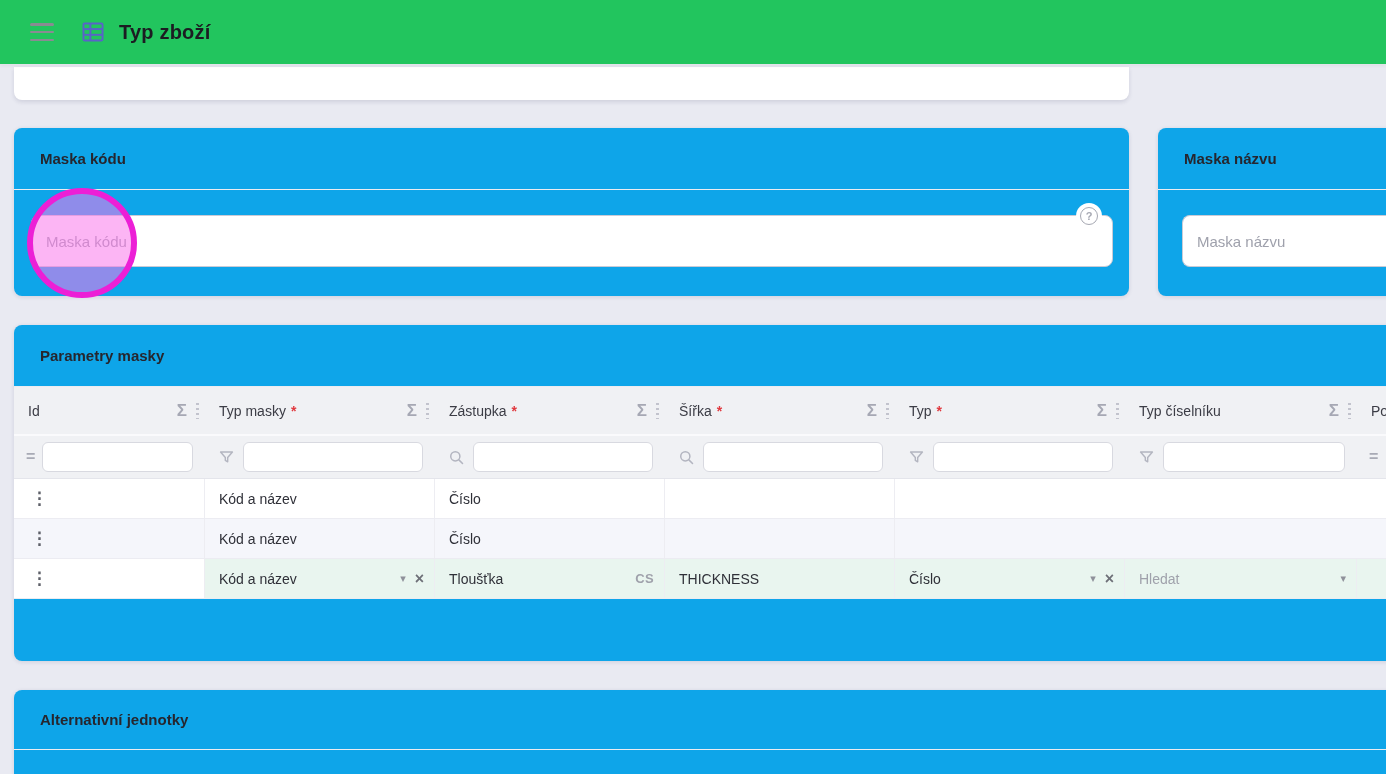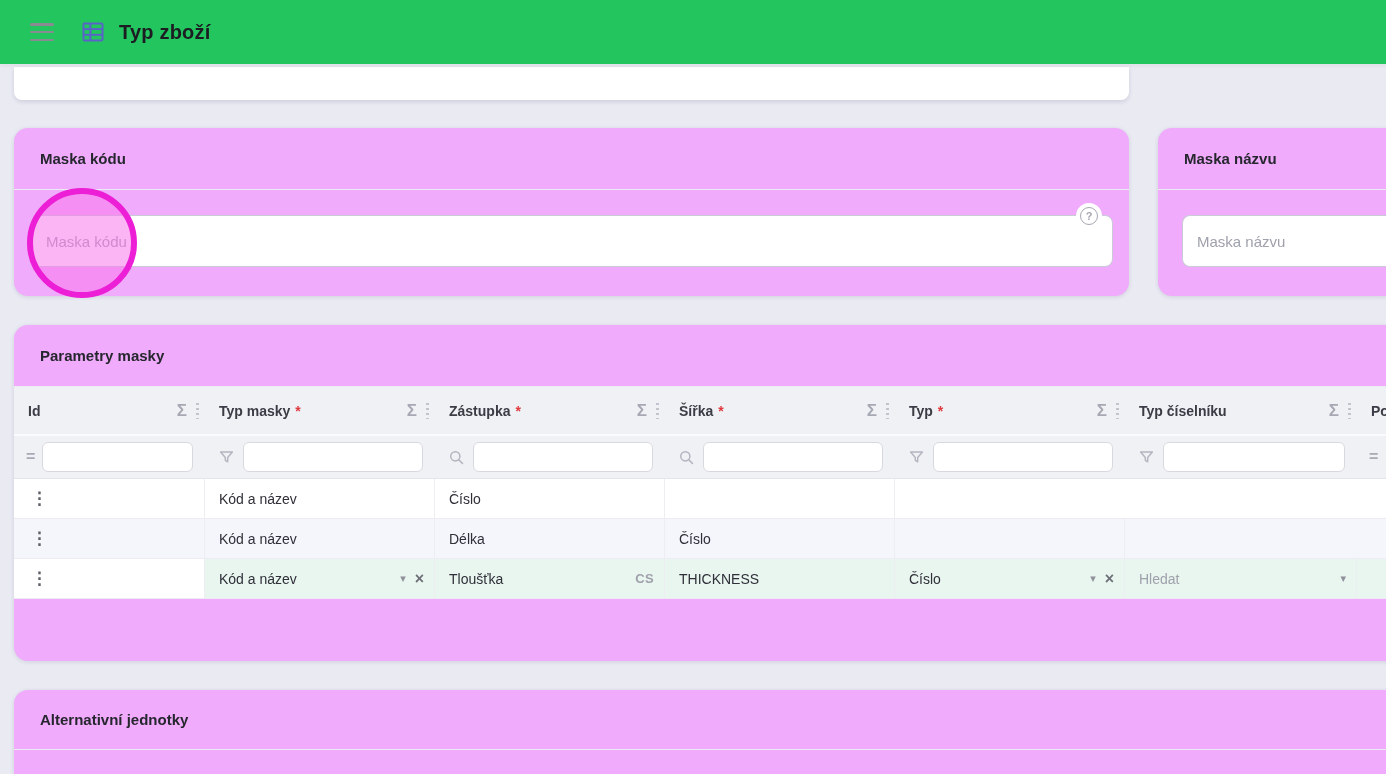--- a/index.html
+++ b/index.html
@@ -17,21 +17,21 @@
     box-shadow:0 1px 3px rgba(40,40,70,.06);
     display:flex; align-items:center; z-index:5;
   }
   .hamburger { margin-left:30px; width:24px; height:18px; display:flex; flex-direction:column; justify-content:space-between; cursor:pointer; }
   .hamburger span { display:block; height:2.5px; border-radius:2px; background:#8a8b92; }
   .entity-icon { margin-left:26px; width:26px; height:26px; display:flex; align-items:center; }
   .appbar-title { margin-left:13px; font-size:20px; font-weight:700; color:#1c1c22; letter-spacing:.2px; }
 
   
   .card {
-    position:absolute; background:#f0abfc; border-radius:14px;
+    position:absolute; background:#0ea5e9; border-radius:8px;
     box-shadow:0 1px 4px rgba(50,50,93,.14);
   }
   .card-header { height:62px; display:flex; align-items:center; padding-left:26px;
     font-size:15px; font-weight:700; color:#26262e; border-bottom:1px solid #ebecf1; }
   .partial-card { position:absolute; left:14px; top:67px; width:1115px; height:33px;
     background:#fff; border-radius:0 0 8px 8px; box-shadow:0 2px 4px rgba(50,50,93,.14); }
 
   
   .card-maska-kodu { left:14px; top:128px; width:1115px; height:168px; }
   .card-maska-nazvu { left:1158px; top:128px; width:240px; height:168px; overflow:hidden; }
@@ -47,21 +47,21 @@
     border:1.5px solid #a6a8b2; color:#a6a8b2; font-size:11px; font-weight:700;
     display:flex; align-items:center; justify-content:center; background:#fff;
     box-shadow:0 0 0 4px #fff; cursor:pointer;
   }
 
   
   .card-parametry { left:14px; top:325px; width:1390px; height:336px; overflow:hidden; }
   .grid-row { display:grid; grid-template-columns:191px 230px 230px 230px 230px 232px 1fr; }
   .thead { background:#f0f1f4; height:47px; }
   .th { display:flex; align-items:center; padding:0 6px 0 14px; position:relative; }
-  .th-label { font-size:14px; font-weight:700; color:#3b3c45; }
+  .th-label { font-size:14px; font-weight:400; color:#3b3c45; }
   .th-star { font-size:14px; font-weight:700; color:#e0393f; margin-left:5px; }
   .sigma { margin-left:auto; font-size:17px; font-weight:600; color:#a6a8b4; cursor:pointer; }
   .col-handle { width:3px; height:16px; margin-left:9px; cursor:col-resize;
     background-image:repeating-linear-gradient(to bottom,#c2c3cd 0 2px,transparent 2px 5px); }
   .tfilter { background:#f0f1f4; height:45px; border-top:2px solid #fafafc; border-bottom:1px solid #e4e5eb; }
   .tf { display:flex; align-items:center; padding:0 12px; gap:7px; }
   .tf-icon { display:flex; align-items:center; color:#a8aab5; font-size:16px; font-weight:700; }
   .tf-input { flex:1; height:30px; border:1px solid #d8d9e0; border-radius:6px; background:#fff;
     font-family:inherit; font-size:13px; padding:0 8px; outline:none; min-width:0; }
   .trow { height:40px; border-bottom:1px solid #ececf2; background:#fff; }
@@ -229,21 +229,20 @@
     <div class="td">Číslo</div>
     <div class="td"></div>
     <div class="td"></div>
   </div>
 
   <div class="grid-row trow alt">
     <div class="td id-cell">
       <span class="kebab">⋮</span>
     </div>
     <div class="td">Kód a název</div>
-    <div class="td">Délka</div>
     <div class="td">Číslo</div>
     <div class="td"></div>
     <div class="td"></div>
   </div>
 
   <div class="grid-row trow editing">
     <div class="td id-cell">
       <span class="kebab">⋮</span>
     </div>
     <div class="td">

